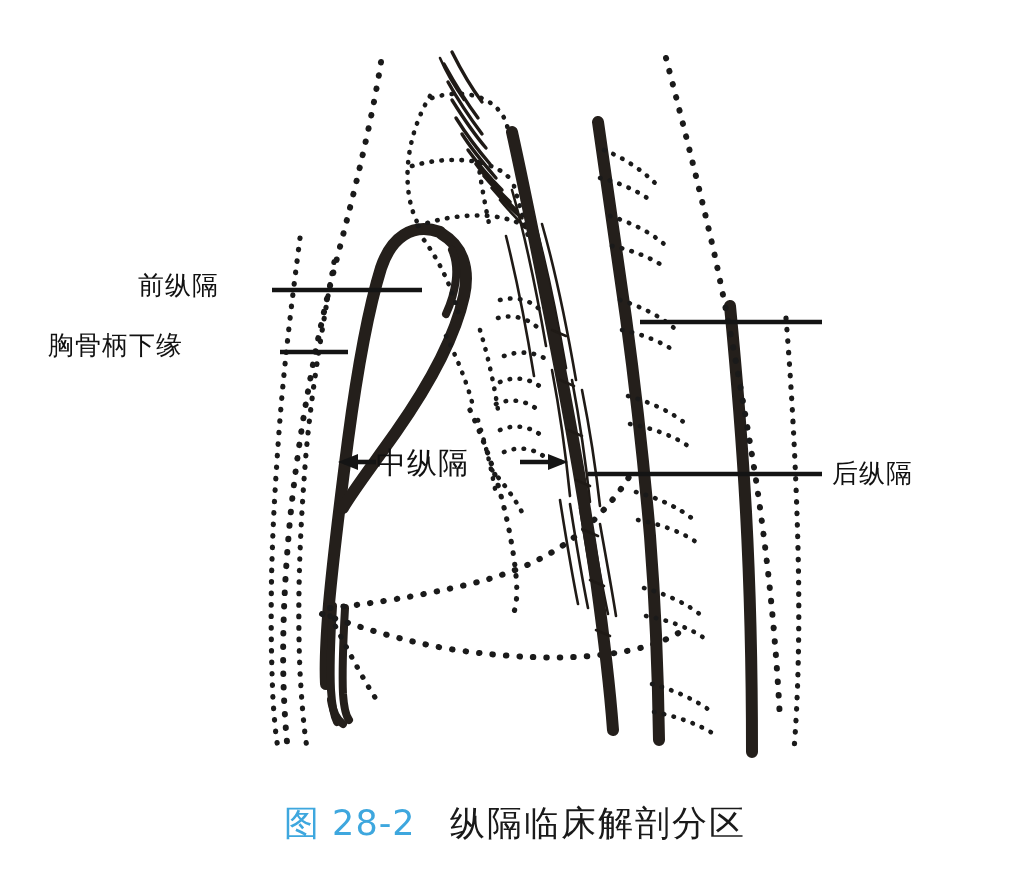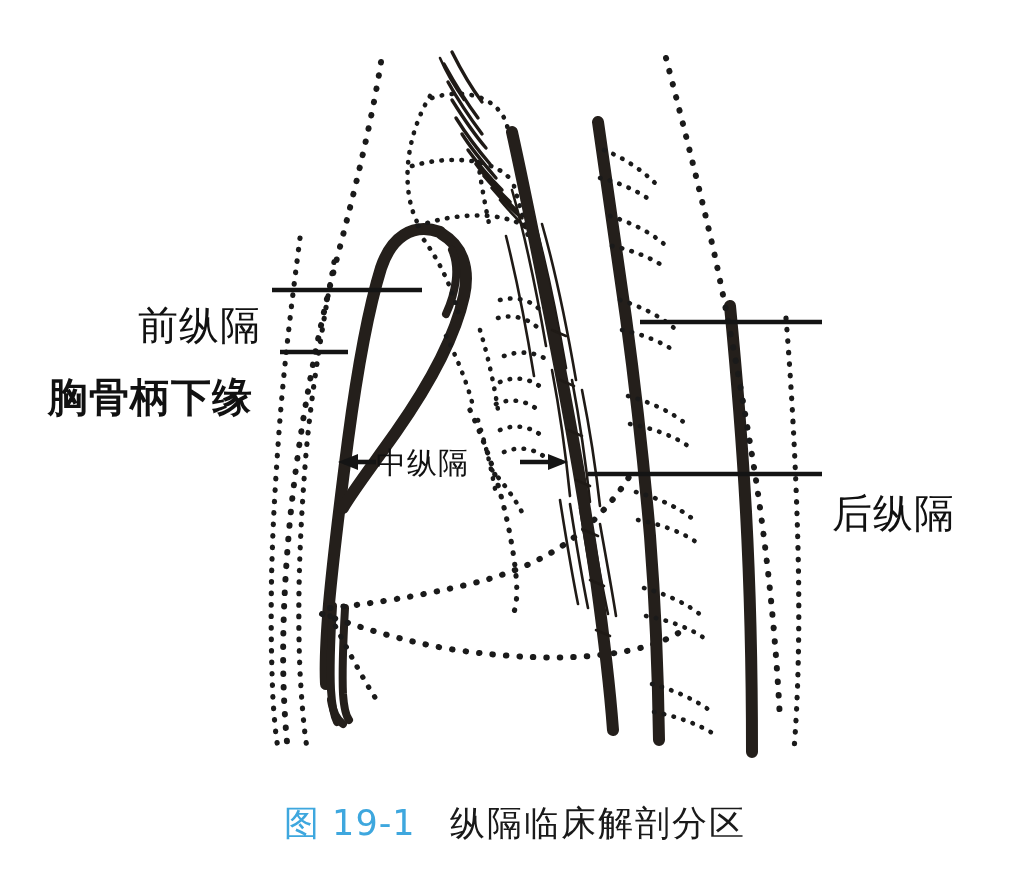--- a/index.html
+++ b/index.html
@@ -12,25 +12,25 @@
   #anatomy-svg{position:absolute;left:0;top:0;width:1030px;height:883px;}
 
   .lbl{
     position:absolute;
     font-family:"DejaVu Sans","Liberation Sans",sans-serif;
     color:#111;
     white-space:nowrap;
     letter-spacing:1px;
     font-weight:500;
   }
-  .lbl-lg{font-size:40px;margin-top:30px;}
+  .lbl-lg{font-size:26px;}
   .lbl-mid{font-size:30px;}
 
   #lbl-anterior{left:138px;top:268px;}
-  #lbl-manubrium{left:48px;top:340px;font-weight:bold;}
+  #lbl-manubrium{left:48px;top:328px;}
   #lbl-t4{left:832px;top:304px;}
   #lbl-posterior{left:832px;top:456px;}
   #lbl-middle{left:376px;top:443px;font-size:30px;text-align:center;}
 
   #caption{
     position:absolute;left:0;top:800px;width:1030px;
     text-align:center;
   }
   #caption .cap-num{
     font-family:"DejaVu Sans","Liberation Sans",sans-serif;
@@ -230,17 +230,17 @@
   <div class="lbl lbl-lg" id="lbl-anterior">前纵隔</div>
 
   <div class="lbl lbl-lg" id="lbl-manubrium">胸骨柄下缘</div>
 
   <div class="lbl lbl-mid" id="lbl-middle">中纵隔</div>
 
 
   <div class="lbl lbl-lg" id="lbl-posterior">后纵隔</div>
 
   <div id="caption">
-    <span class="cap-num">图 19-1</span>
+    <span class="cap-num">图 28-2</span>
     <span class="cap-title">纵隔临床解剖分区</span>
   </div>
 
 </div>
 
 </body></html>

